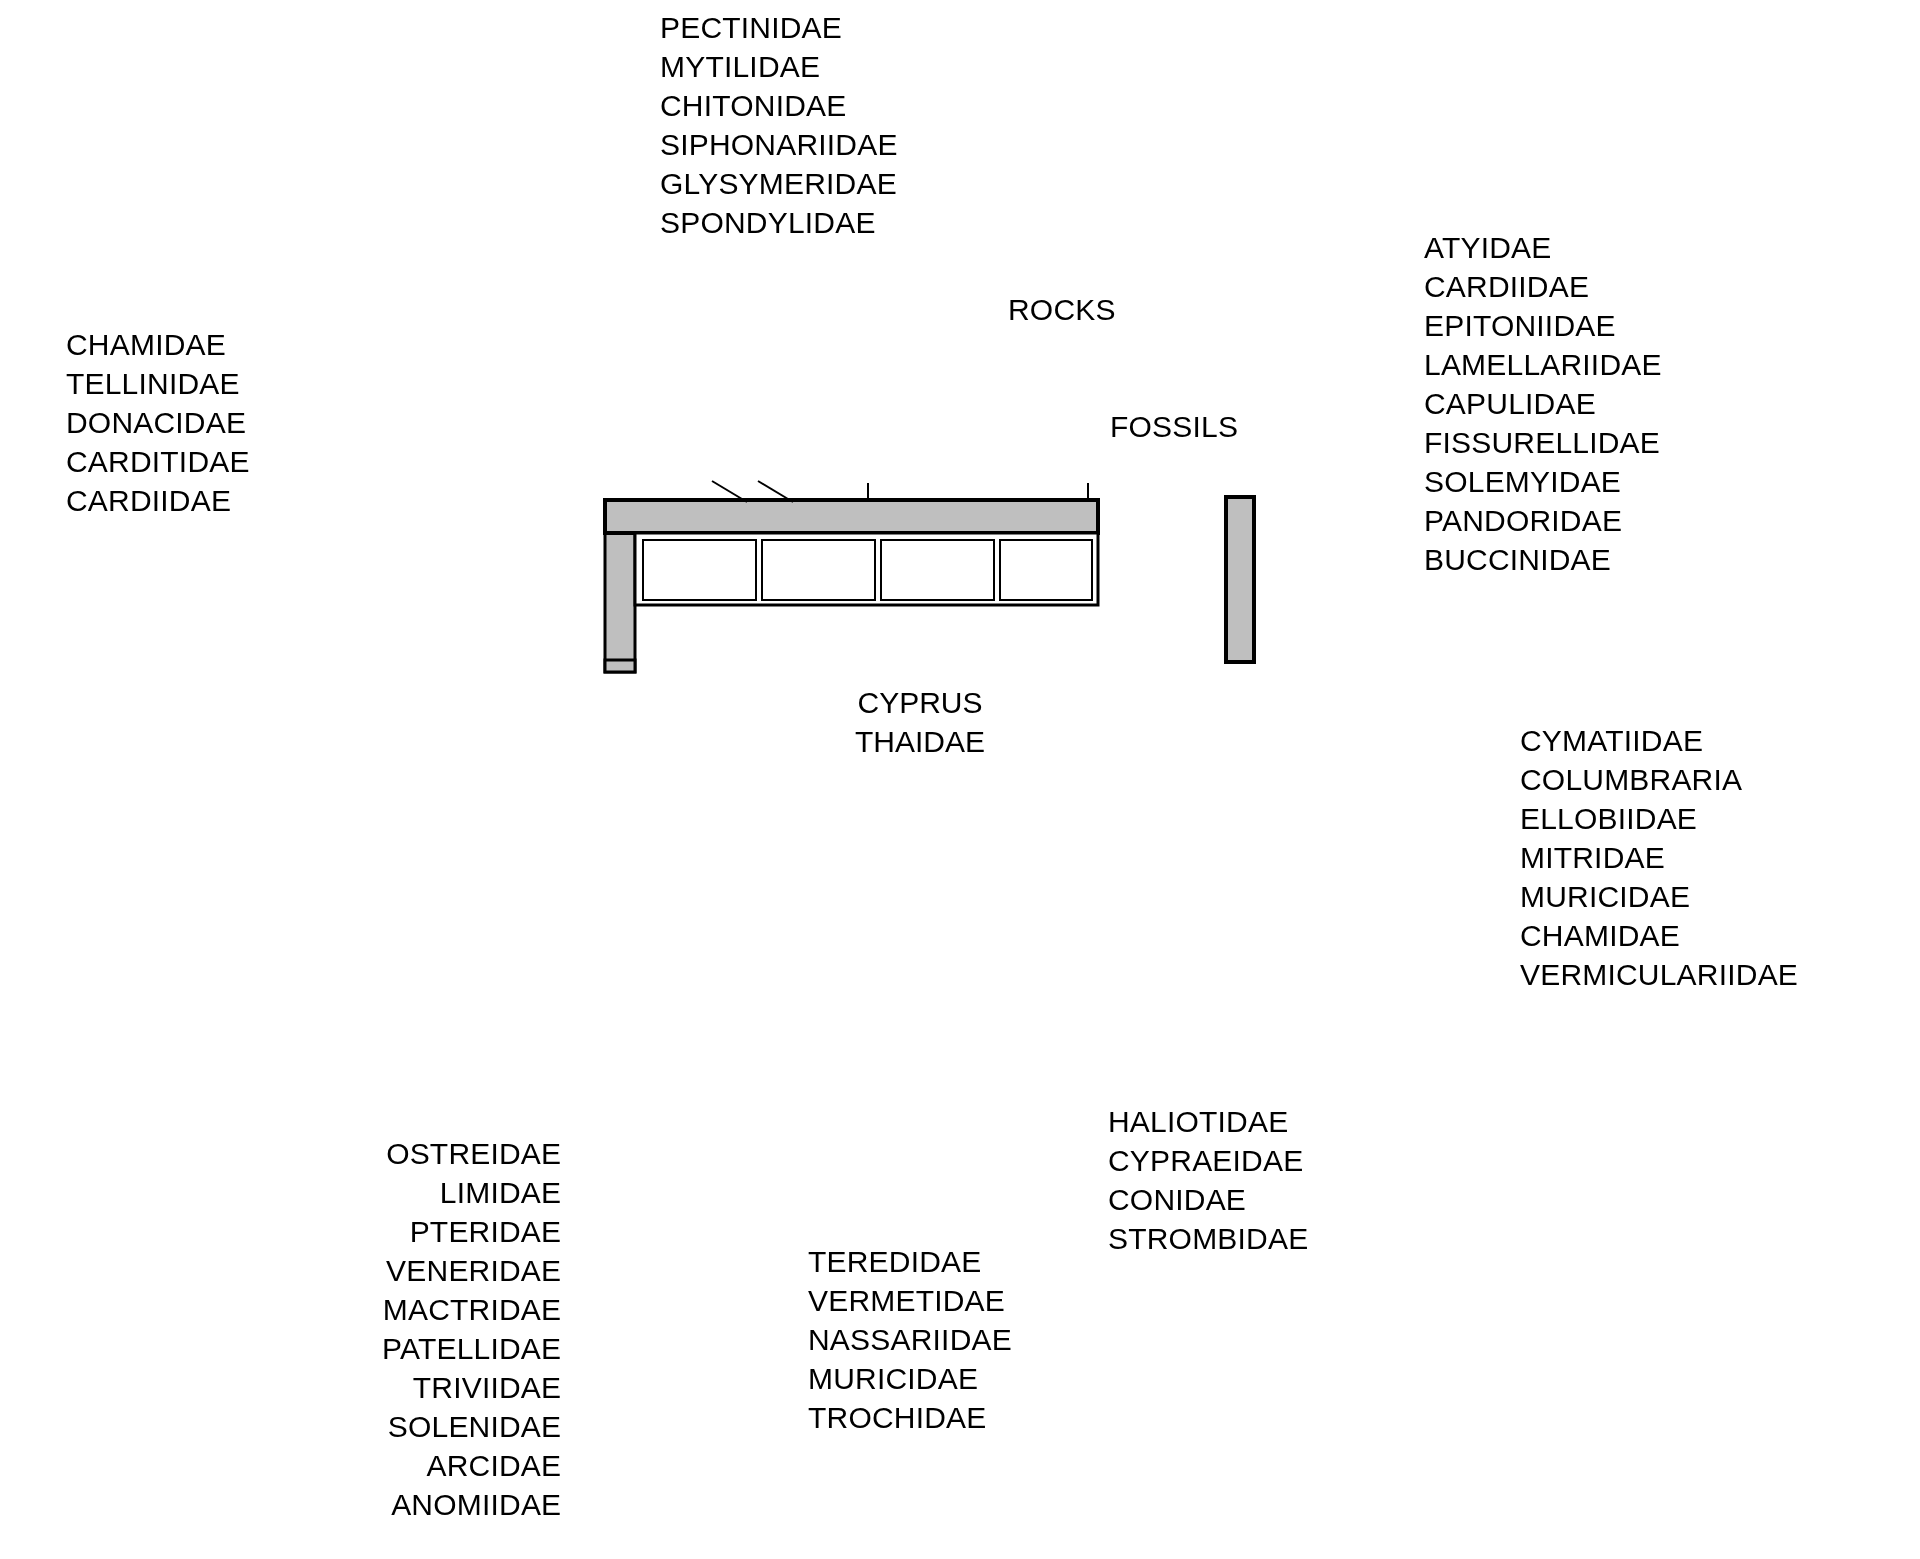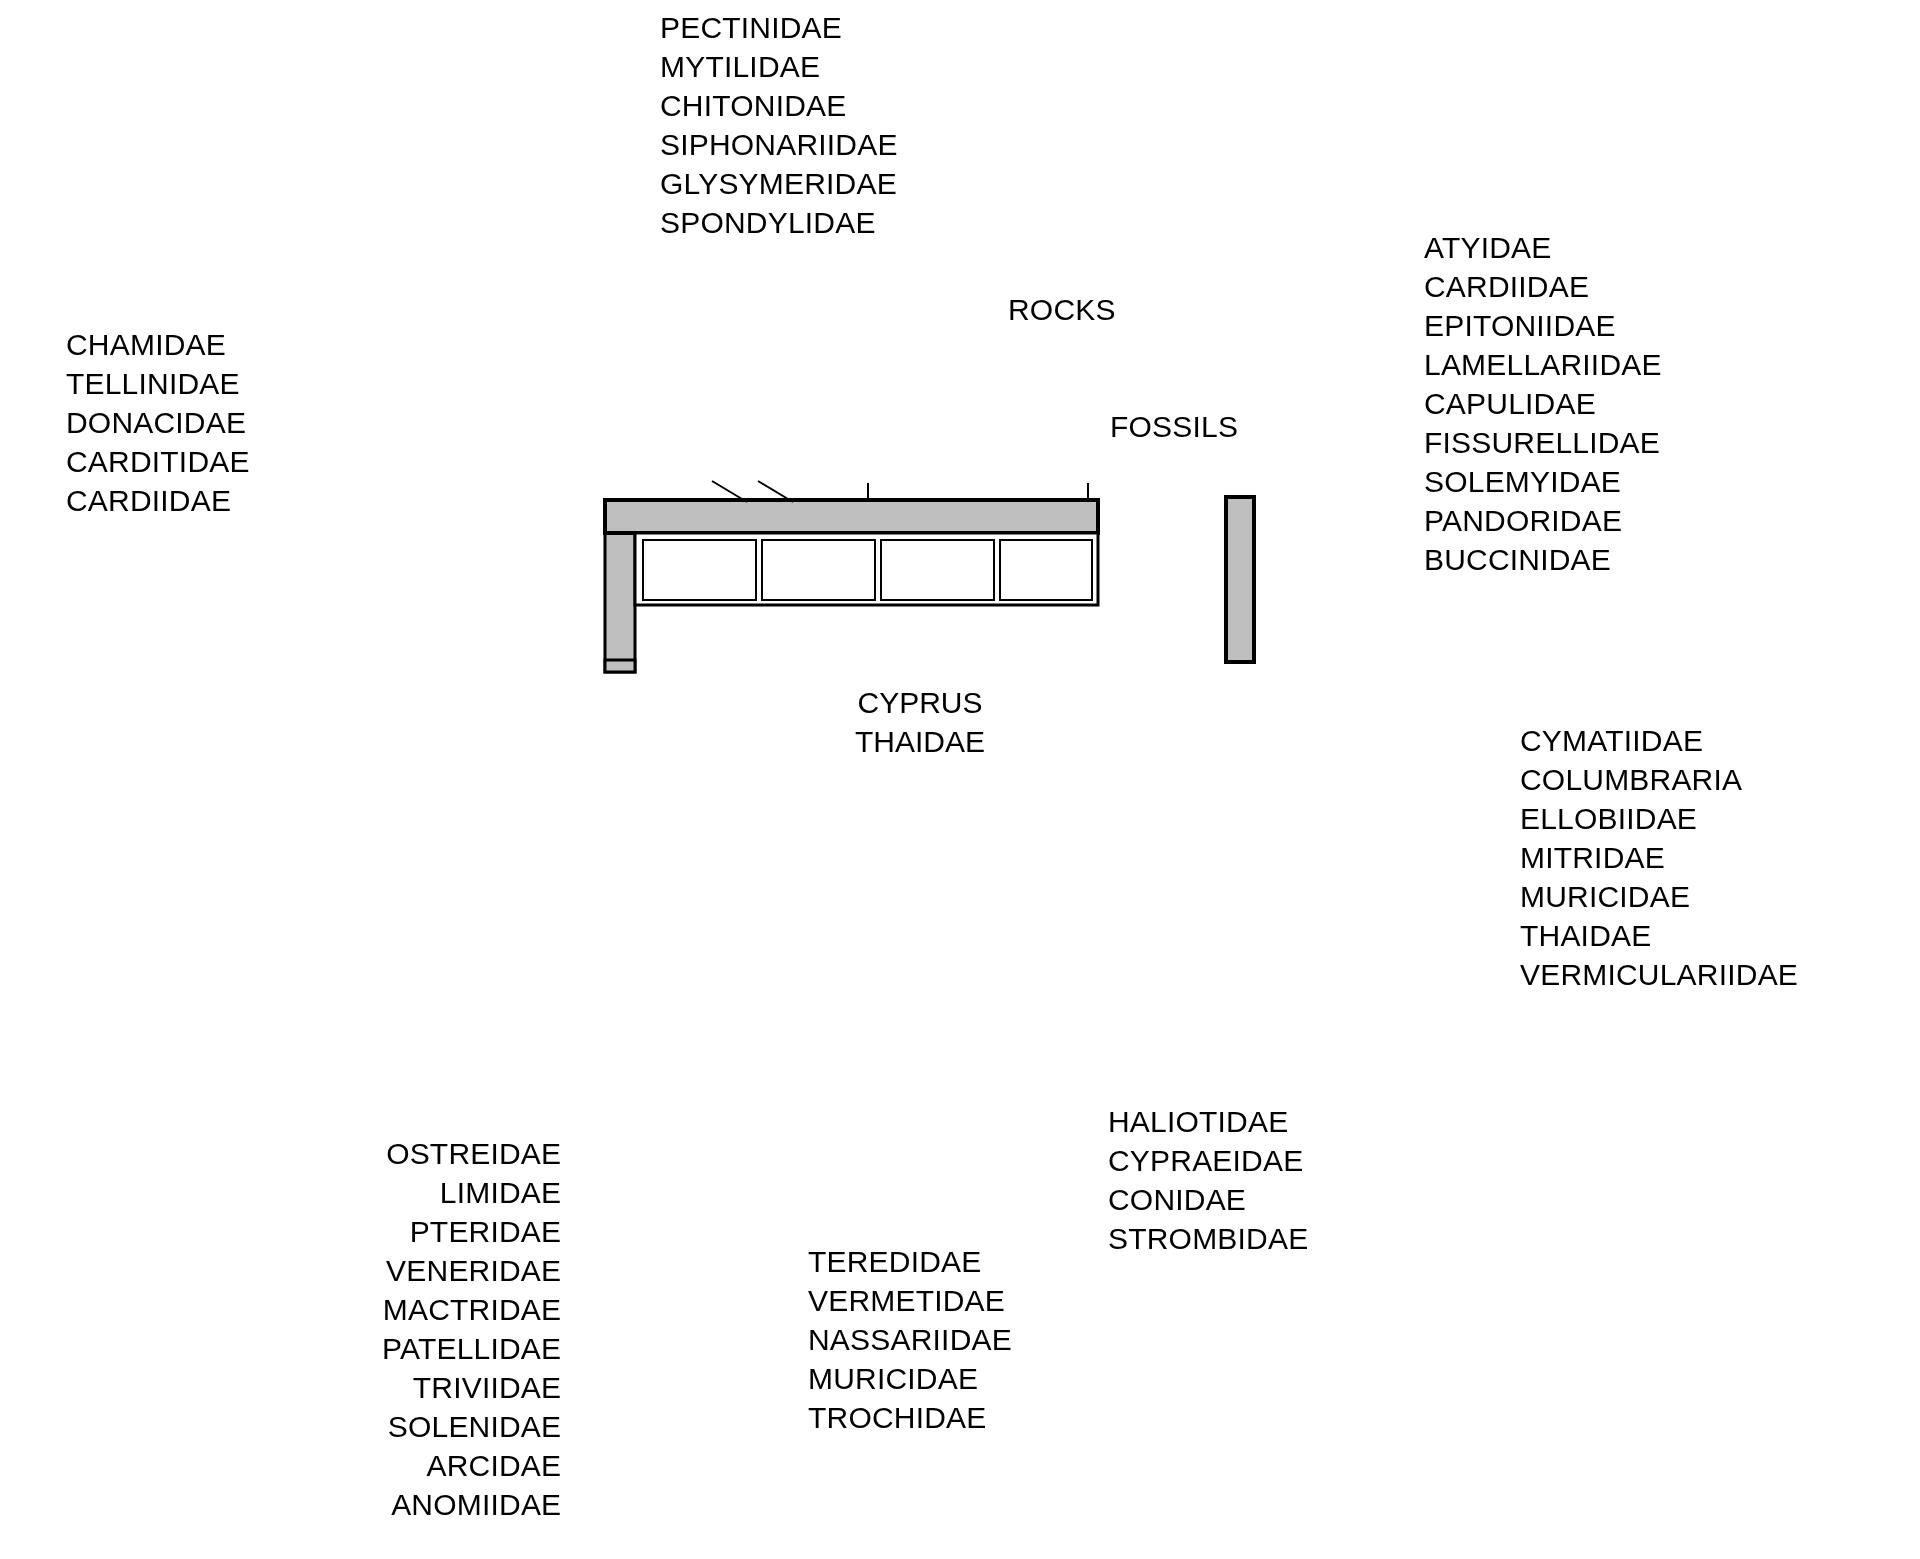--- a/index.html
+++ b/index.html
@@ -43,21 +43,21 @@
 DONACIDAE
 CARDITIDAE
 CARDIIDAE</div>
 
 
   <div class="lbl" style="left:1520px;top:721px;">CYMATIIDAE
 COLUMBRARIA
 ELLOBIIDAE
 MITRIDAE
 MURICIDAE
-THAIDAE
+CHAMIDAE
 VERMICULARIIDAE</div>
 
   <div class="lbl" style="left:382px;top:1134px;text-align:right;">OSTREIDAE
 LIMIDAE
 PTERIDAE
 VENERIDAE
 MACTRIDAE
 PATELLIDAE
 TRIVIIDAE
 SOLENIDAE

